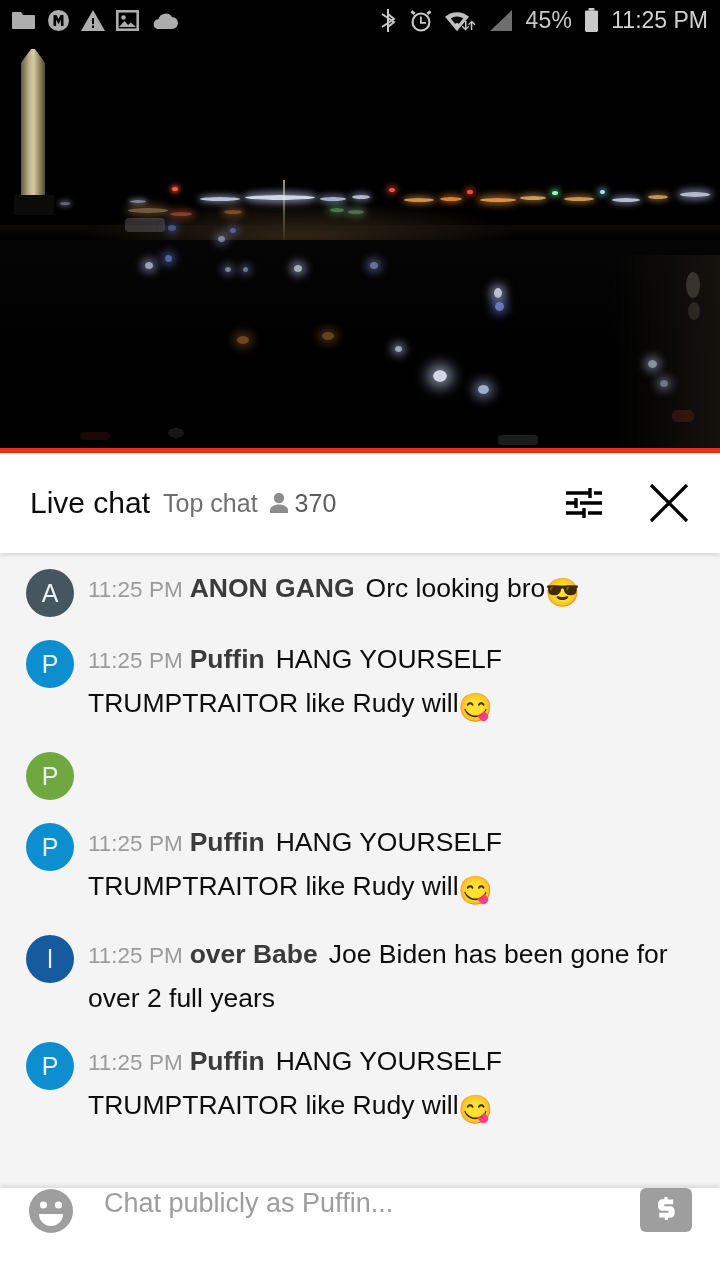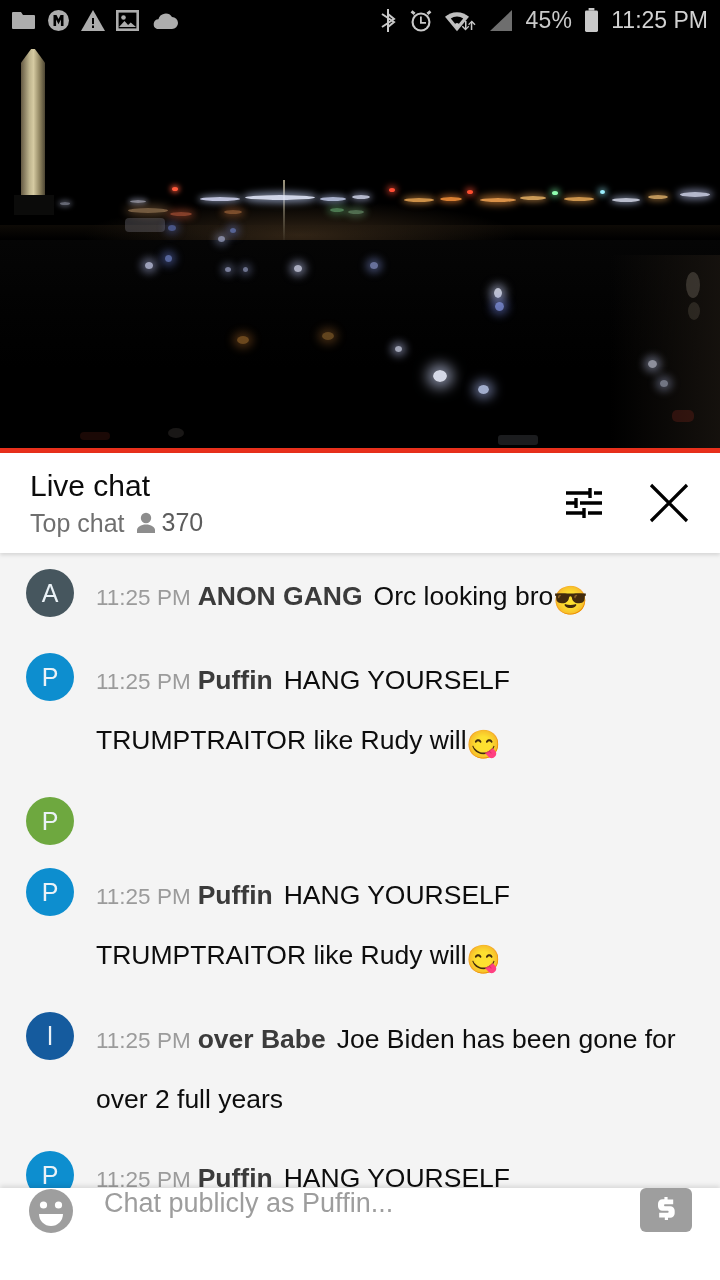--- a/index.html
+++ b/index.html
@@ -63,43 +63,43 @@
     position:absolute; left:0; bottom:0; width:720px; height:5px; background:#3a0c0c;
   }
   .progress-fill { height:5px; background:#e8301c; width:100%; }
 
   
   .chat-header {
     position:absolute; top:453px; left:0; width:720px; height:100px;
     background:#fff; display:flex; align-items:center; padding:0 30px;
     box-shadow:0 2px 4px rgba(0,0,0,.13); z-index:5;
   }
-  .ch-titles { display:flex; flex-direction:column; gap:5px; }
+  .ch-titles { display:flex; flex-direction:row; gap:5px; }
   .ch-title { font-size:30px; color:#0c0c0c; font-weight:400; line-height:34px; }
   .ch-sub { display:flex; align-items:center; gap:11px; }
-  .ch-subtext { font-size:25px; color:#6f6f6f; line-height:28px; }
+  .ch-subtext { font-size:25px; color:#6f6f6f; line-height:28px;margin-left:8px; }
   .ch-viewers { display:flex; align-items:center; gap:6px; }
   .ch-count { font-size:25px; color:#5c5c5c; }
   .ch-actions { margin-left:auto; display:flex; align-items:center; gap:42px; }
   .ch-btn { display:flex; align-items:center; justify-content:center; cursor:pointer; }
 
   
   .chat-list {
     position:absolute; top:553px; left:0; width:720px; height:635px;
     background:#f4f4f4; overflow:hidden; padding-top:14px;
   }
   .msg { display:flex; padding:0 0 0 26px; margin-bottom:21px; }
   .avatar {
     flex:0 0 auto; width:48px; height:48px; border-radius:50%;
     display:flex; align-items:center; justify-content:center;
     color:#eaf2f7; font-size:25px; line-height:1; margin-top:2px;
   }
   .msg-body {
-    margin-left:22px; padding-right:20px;
-    font-size:26.5px; line-height:58px; color:#0e0e0e;
+    margin-left:14px; padding-right:20px;
+    font-size:26.5px; line-height:42px; color:#0e0e0e;
   }
   .ts { color:#9b9b9b; font-size:22.5px; }
   .author { font-weight:bold; color:#3b3b3b; margin-left:7px; }
   .text { margin-left:11px; color:#0d0d0d; }
   .emo { font-size:28px; vertical-align:-5px; }
 
   
   .input-bar {
     position:absolute; bottom:0; left:0; width:720px; height:92px;
     background:#fff; display:flex; align-items:flex-start; padding:0 28px;

